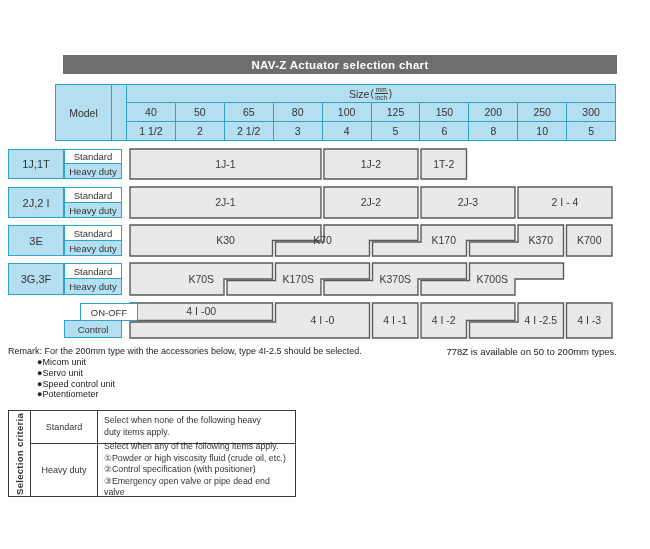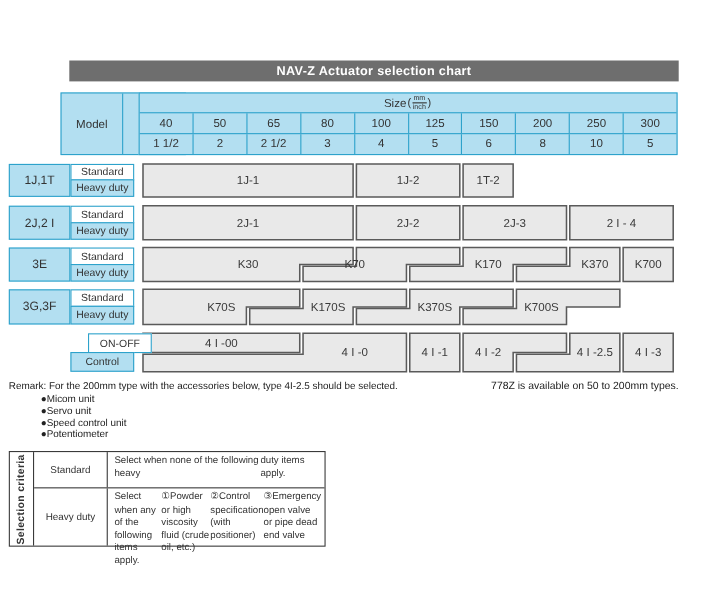--- a/index.html
+++ b/index.html
@@ -48,21 +48,21 @@
   .crit-rot span{writing-mode:vertical-rl;transform:rotate(180deg);font-weight:bold;
         font-size:9.5px;letter-spacing:.3px;white-space:nowrap;}
   .crit-body{flex:1;display:flex;flex-direction:column;}
   .crit-row{display:flex;}
   .crit-row.second{border-top:1.2px solid #3a3a3a;}
   .crit-row-standard{height:32px;}
   .crit-row-heavy{height:52px;}
   .crit-cat{width:66px;border-right:1.2px solid #3a3a3a;display:flex;
         align-items:center;justify-content:center;font-size:9px;}
   .crit-desc{flex:1;padding:2px 3px 2px 6px;font-size:8.8px;line-height:1.32;
-        display:flex;justify-content:center;}
+        display:flex;flex-direction:column;justify-content:center;}
 </style>
 </head>
 <body>
 
 <div class="page" id="page">
 
   <div class="title-bar">
     <span>NAV-Z Actuator selection chart</span>
   </div>
 

